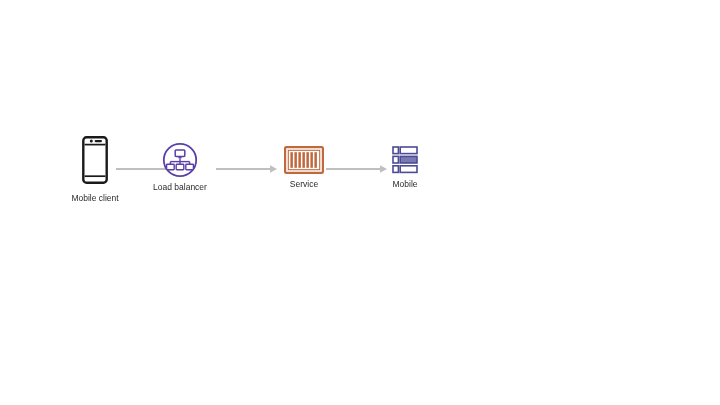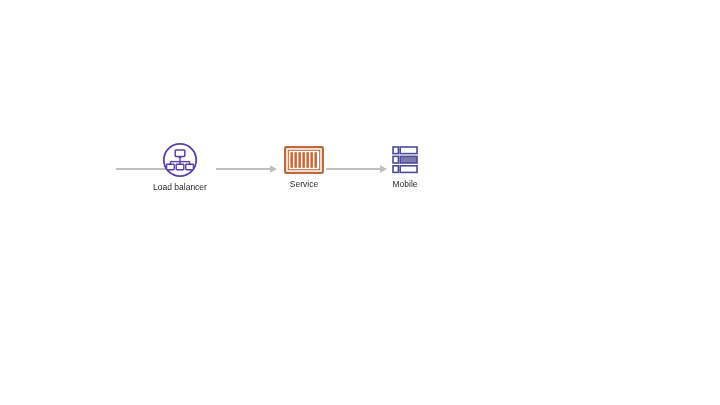--- a/index.html
+++ b/index.html
@@ -84,20 +84,32 @@
     </svg>
   </div>
 
   <div class="arrow" id="arrow-3">
     <svg width="62" height="10" viewBox="0 0 62 10">
       <line x1="0" y1="5" x2="54" y2="5" stroke="#BFBFBF" stroke-width="2"></line>
       <polygon points="54,1.2 61,5 54,8.8" fill="#BFBFBF"></polygon>
     </svg>
   </div>
 
+  <div class="node" id="node-mobile">
+    <span class="phone-icon">
+      <svg width="26" height="48" viewBox="0 0 26 48">
+        <rect x="1.3" y="1.3" width="23.4" height="45.4" rx="3.2" ry="3.2" fill="#ffffff" stroke="#1a1a1a" stroke-width="2.4"></rect>
+        <line x1="2.6" y1="8.6" x2="23.4" y2="8.6" stroke="#1a1a1a" stroke-width="1.7"></line>
+        <line x1="2.6" y1="40.2" x2="23.4" y2="40.2" stroke="#1a1a1a" stroke-width="1.7"></line>
+        <circle cx="9.3" cy="5.0" r="1.5" fill="#1a1a1a"></circle>
+        <rect x="12.6" y="3.9" width="7.4" height="2.3" rx="1.1" fill="#1a1a1a"></rect>
+      </svg>
+    </span>
+    <span class="node-label">Mobile client</span>
+  </div>
 
   <div class="node" id="node-lb">
     <span class="lb-icon">
       <svg width="36" height="36" viewBox="0 0 36 36">
         <circle cx="18" cy="18" r="16.2" fill="#ffffff" stroke="#5B3FA8" stroke-width="1.8"></circle>
 
         <rect x="13.2" y="8.0" width="9.6" height="6.4" rx="0.8" fill="#ffffff" stroke="#5B3FA8" stroke-width="1.5"></rect>
         <rect x="16.5" y="14.4" width="3.0" height="2.0" fill="#5B3FA8"></rect>
 
         <line x1="18" y1="16.4" x2="18" y2="19.6" stroke="#5B3FA8" stroke-width="1.4"></line>

